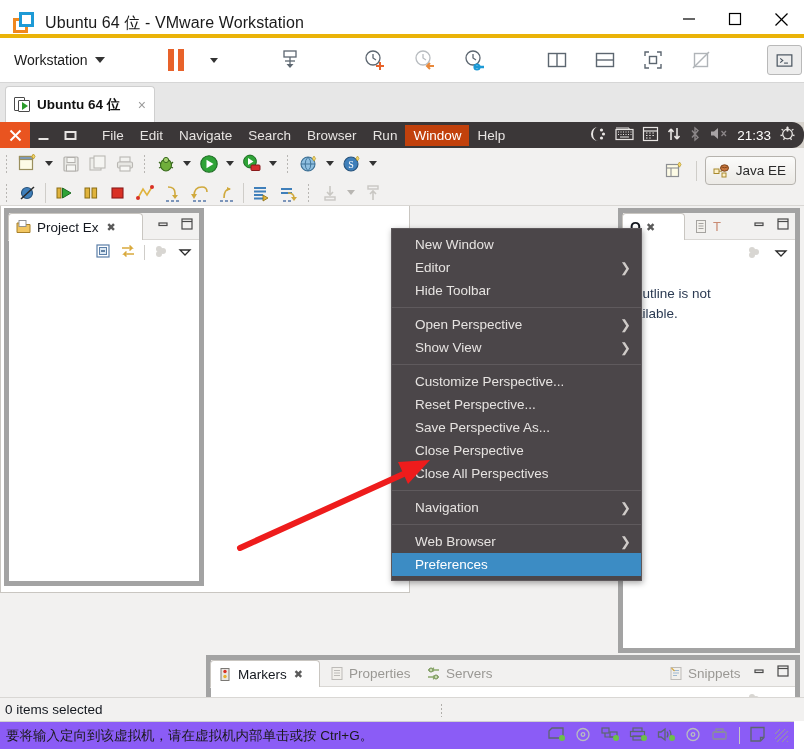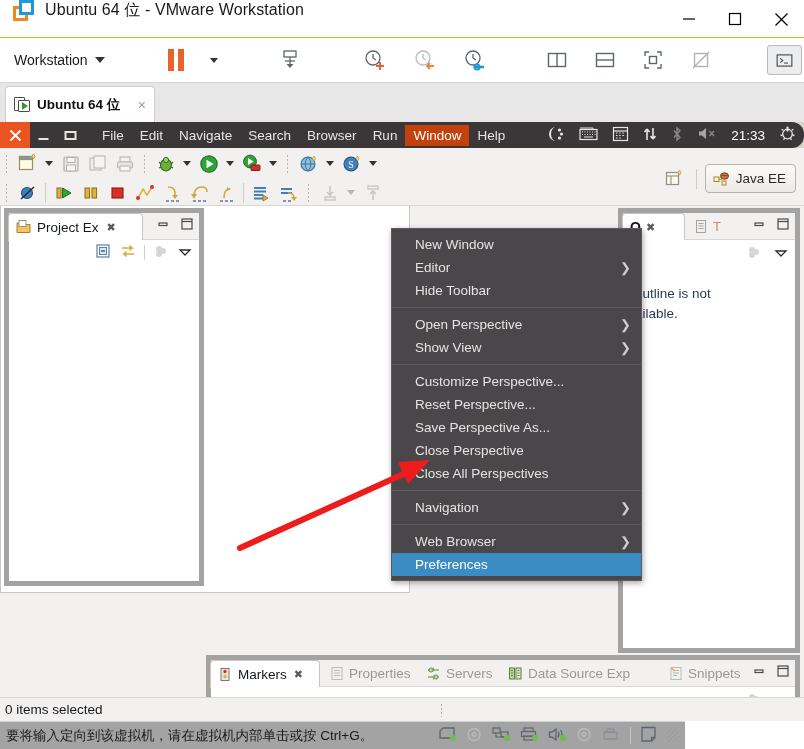--- a/index.html
+++ b/index.html
@@ -8,22 +8,22 @@
     font-family: "Liberation Sans", sans-serif;
     font-size: 13px;
     background: #ffffff;
     -webkit-font-smoothing: antialiased;
   }
   #app { position:relative; width:804px; height:749px; background:#fff; }
 
   
   .vm-titlebar{
     position:absolute; left:0; top:0; width:804px; height:38px;
-    background:#ffffff; border-bottom:1px solid #eab308;
-    display:flex; align-items:flex-start;
+    background:#ffffff; border-bottom:4px solid #eab308;
+    display:flex; align-items:flex-end;
   }
   .vm-title-icon{ width:22px; height:22px; margin-left:13px; position:relative; flex:0 0 auto;}
   .vm-title-icon .sq-o{ position:absolute; left:0; top:6px; width:15px; height:15px; background:#f0881f;}
   .vm-title-icon .sq-o2{ position:absolute; left:3px; top:9px; width:9px; height:9px; background:#fff;}
   .vm-title-icon .sq-b{ position:absolute; left:6px; top:0px; width:15px; height:15px; background:#1d9ad6;}
   .vm-title-icon .sq-b2{ position:absolute; left:9px; top:3px; width:9px; height:9px; background:#fff;}
   .vm-title-text{
     margin-left:10px; font-size:16px; color:#1a1a1a; letter-spacing:.1px;
     white-space:nowrap;
   }
@@ -67,35 +67,35 @@
   .u-panel{
     position:absolute; left:0; top:39px; width:804px; height:26px;
     background:#3b3738; display:flex; align-items:center; color:#e8e5e3; font-size:13.5px;border-radius:12px;
   }
   .u-wc{ display:flex; align-items:center; height:26px;}
   .u-wc .x{ width:30px;height:26px;background:#e95420;display:flex;align-items:center;justify-content:center;}
   .u-wc .mn,.u-wc .mx{ width:27px;height:26px;display:flex;align-items:center;justify-content:center;}
   .u-menu{ display:flex; align-items:center; margin-left:10px; }
   .u-menu > div{ padding:3px 8px; color:#e6e3e1; white-space:nowrap;}
   .u-menu > div.active{ background:#c2410c; color:#fff;}
-  .u-tray{ margin-left:auto; display:flex; align-items:center; gap:14px; padding-right:8px;}
+  .u-tray{ margin-left:auto; display:flex; align-items:center; gap:8px; padding-right:8px;}
   .u-clock{ font-size:13.5px; color:#fff;}
 
   
   .ecl{ position:absolute; left:0; top:65px; width:804px; height:573px; background:#f2f1f0;}
   .ecl-toolbar{ position:absolute;left:0;top:0;width:804px;height:58px;background:#f2f1f0;border-bottom:1px solid #d9d7d4;}
   .tbrow{ position:absolute; left:0; display:flex; align-items:center; height:29px;}
   .grip{ width:4px;height:20px; margin:0 5px;
       background-image:radial-gradient(#b8b6b3 1px, transparent 1px);
       background-size:3px 4px;}
   .tbtn{ width:27px;height:25px; display:flex;align-items:center;justify-content:center;}
   .tbtn.sm{ width:16px; }
   .vsep{ width:1px;height:20px;background:#cfcdc9;margin:0 4px;}
 
-  .persp-bar{ position:absolute; right:0; top:0; height:45px; display:flex; align-items:center; gap:4px; padding-right:8px; background:#f2f1f0;margin-top:8px;}
+  .persp-bar{ position:absolute; right:0; top:0; height:45px; display:flex; align-items:center; gap:4px; padding-right:8px; background:#f2f1f0;}
   .javaee-btn{ display:flex;align-items:center;gap:6px; border:1px solid #b6b3ae; border-radius:4px;
      background:linear-gradient(#fbfbfa,#eceae6); padding:5px 9px 5px 7px; font-size:13.5px; color:#2b2b2b;}
 
   
   .view{ position:absolute; background:#fff; border:5px solid #a3a3a3; }
   .view-tabs{ height:27px; background:#f2f1f0; position:relative; border-bottom:1px solid #d9d7d4;}
   .vtab{ position:absolute; top:0; height:27px; display:flex; align-items:center; gap:5px; padding:0 7px; font-size:13.5px; }
   .vtab.sel{ background:#fff; border:1px solid #c9c6c1; border-bottom:1px solid #fff; border-radius:4px 4px 0 0; top:0; height:28px; color:#14181f; }
   .vtab.unsel{ color:#9a9894; }
   .view-ctrls{ position:absolute; right:5px; top:4px; display:flex; gap:10px; align-items:center;}
@@ -126,21 +126,21 @@
   .mi{ height:23px; display:flex; align-items:center; padding:0 10px 0 23px; color:#e6e3e1; font-size:13.5px; white-space:nowrap;}
   .mi .arr{ margin-left:auto; font-size:13px; color:#cfcbc8; }
   .mi.hl{ background:#3c8cc4; color:#fff; }
   .msep{ height:1px; background:#5f5a5d; margin:5px 0; }
 
   
   .redarrow{ position:absolute; left:0; top:0; width:804px; height:749px; pointer-events:none; z-index:80;}
 
   
   .vm-status{
-    position:absolute; left:0; top:721px; width:685px; height:28px; background:#a3a3a3; border-top:1px solid #d0d0d0;
+    position:absolute; left:0; top:721px; width:794px; height:28px; background:#8b5cf6; border-top:1px solid #d0d0d0;
     display:flex; align-items:center; font-size:13.5px; color:#1a1a1a; padding-left:6px;
   }
   .vm-status-icons{ margin-left:auto; display:flex; align-items:center; gap:9px; padding-right:6px;}
   .resize-grip{ width:13px;height:13px;
     background-image:linear-gradient(135deg, transparent 45%, #9a9a9a 45%, #9a9a9a 55%, transparent 55%);
     background-size:5px 5px; }
 </style>
 </head>
 <body>
 
@@ -690,28 +690,20 @@
           </div>
           <div class="vtab unsel" style="left:208px;">
             <svg width="15" height="15" viewBox="0 0 15 15">
                 <path d="M2 4h11M2 11h11" stroke="#8aa86a" stroke-width="1.4"></path>
                 <circle cx="5" cy="4" r="2" fill="#c9dcb0" stroke="#6d8a4e" stroke-width="1"></circle>
                 <circle cx="10" cy="11" r="2" fill="#c9dcb0" stroke="#6d8a4e" stroke-width="1"></circle>
                 <path d="M7.5 1.5v4M7.5 9.5v4" stroke="#8aa86a" stroke-width="1.2"></path>
               </svg>
             <span>Servers</span>
           </div>
-          <div class="vtab unsel" style="left:290px;">
-            <svg width="15" height="15" viewBox="0 0 15 15">
-                <rect x="1.5" y="2" width="5" height="11" fill="#b8d49a" stroke="#5f7f44" stroke-width="1"></rect>
-                <rect x="8" y="2" width="5" height="11" fill="#d8e8c4" stroke="#5f7f44" stroke-width="1"></rect>
-                <path d="M3 4.5h2M3 7h2M3 9.5h2M9.5 4.5h2M9.5 7h2M9.5 9.5h2" stroke="#5f7f44" stroke-width=".9"></path>
-              </svg>
-            <span>Data Source Exp</span>
-          </div>
           <div class="vtab unsel" style="left:451px;">
             <svg width="14" height="15" viewBox="0 0 14 15">
                 <rect x="2" y="1.5" width="10" height="12" fill="#f2f0ec" stroke="#bdbbb8" stroke-width="1"></rect>
                 <path d="M4 4.5h6M4 7h6M4 9.5h4" stroke="#9fb9d0" stroke-width="1"></path>
                 <path d="M2.5 2 l3 3" stroke="#d9a93c" stroke-width="1.1"></path>
               </svg>
             <span>Snippets</span>
           </div>
           <div class="view-ctrls">
             <span>

